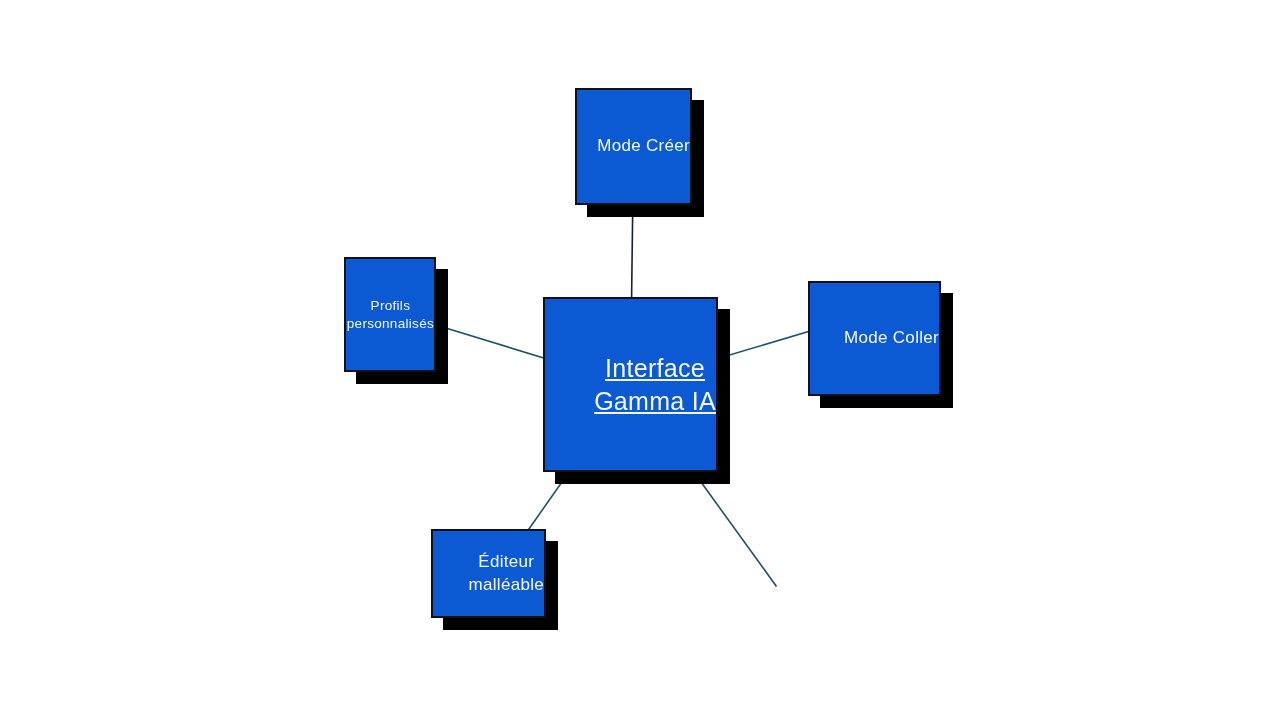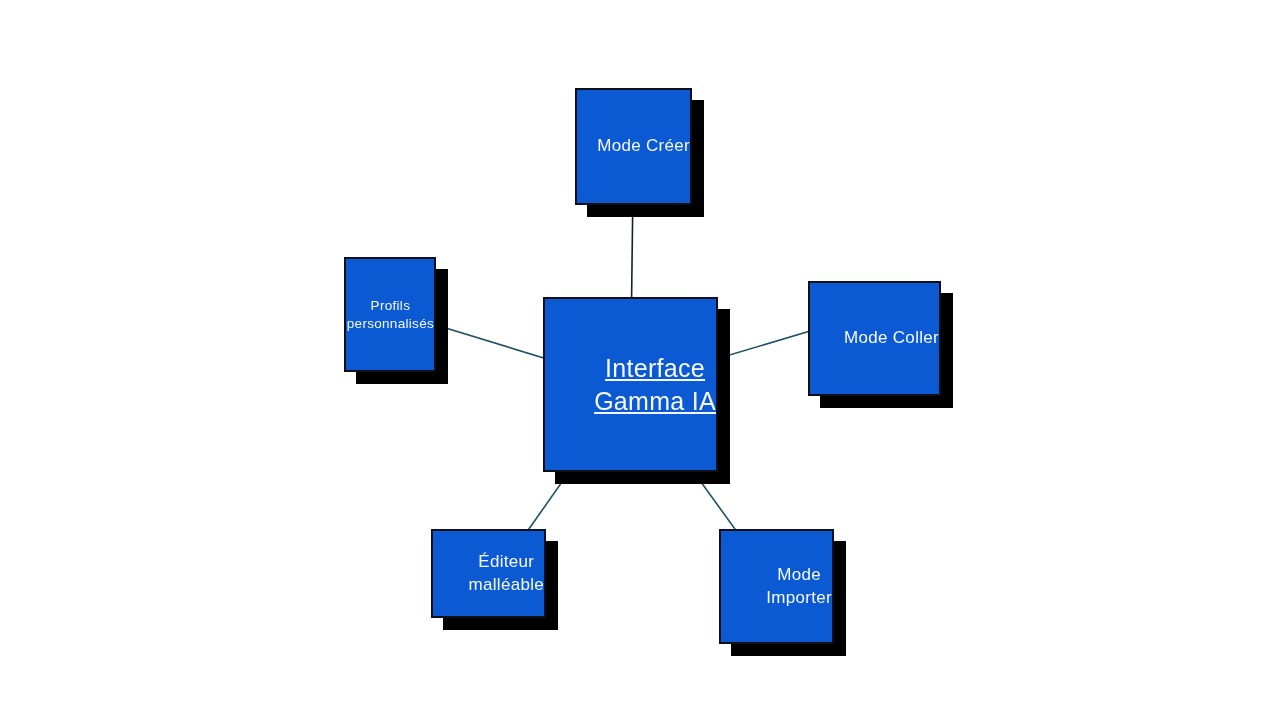--- a/index.html
+++ b/index.html
@@ -113,18 +113,14 @@
   <div class="node node-center">
     <span>Interface
 Gamma IA</span>
   </div>
 
   <div class="node node-editeur">
     <span>Éditeur
 malléable</span>
   </div>
 
-  <div class="node node-importer">
-    <span>Mode
-Importer</span>
-  </div>
 
 </div>
 
 </body></html>

